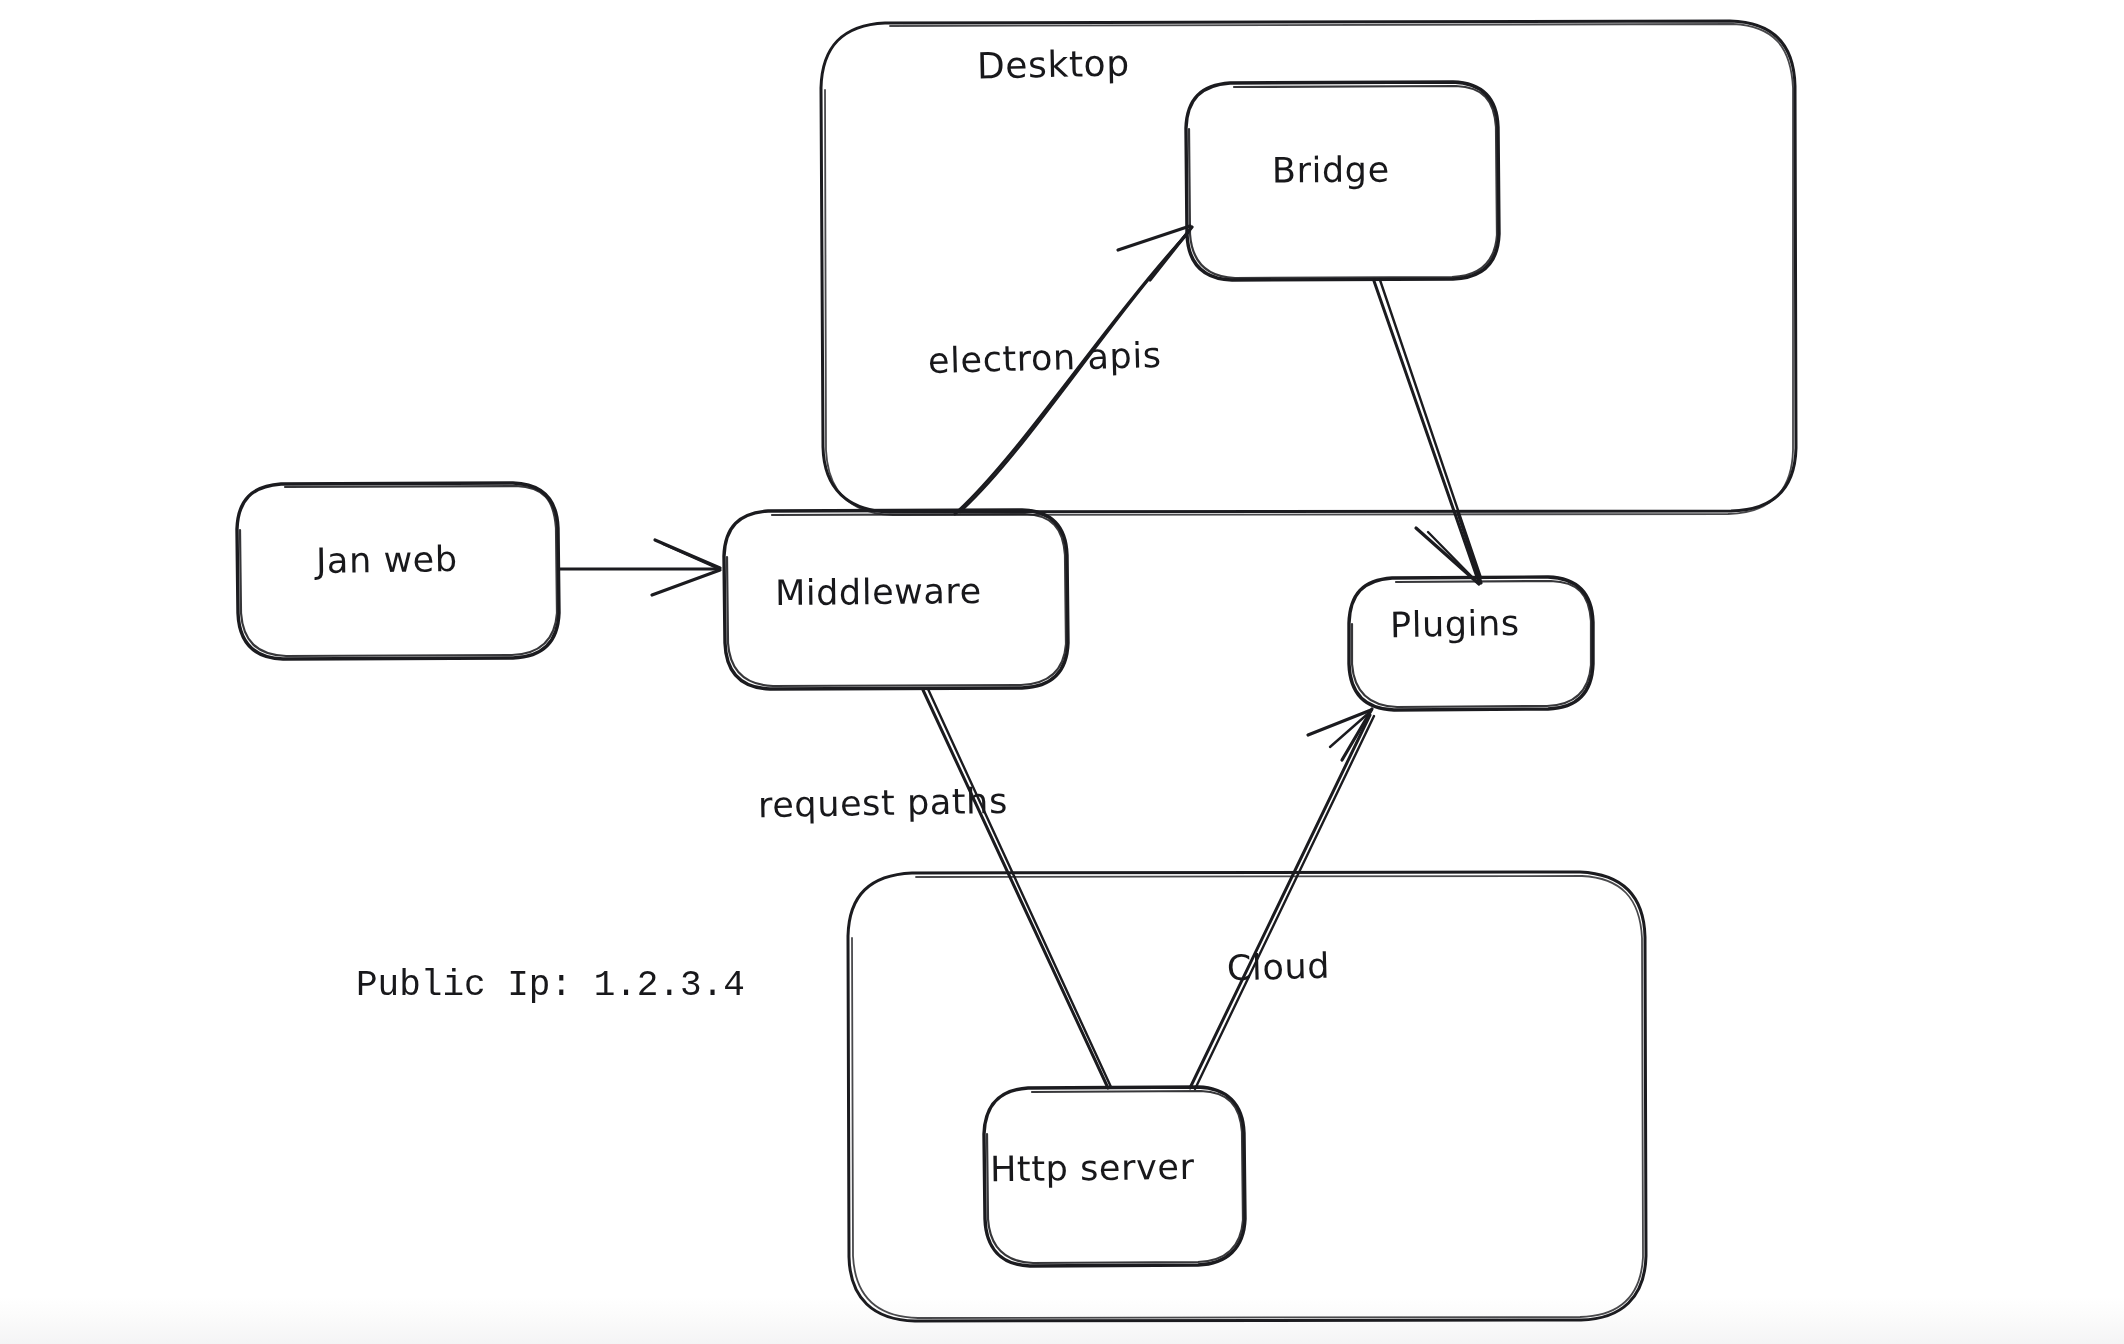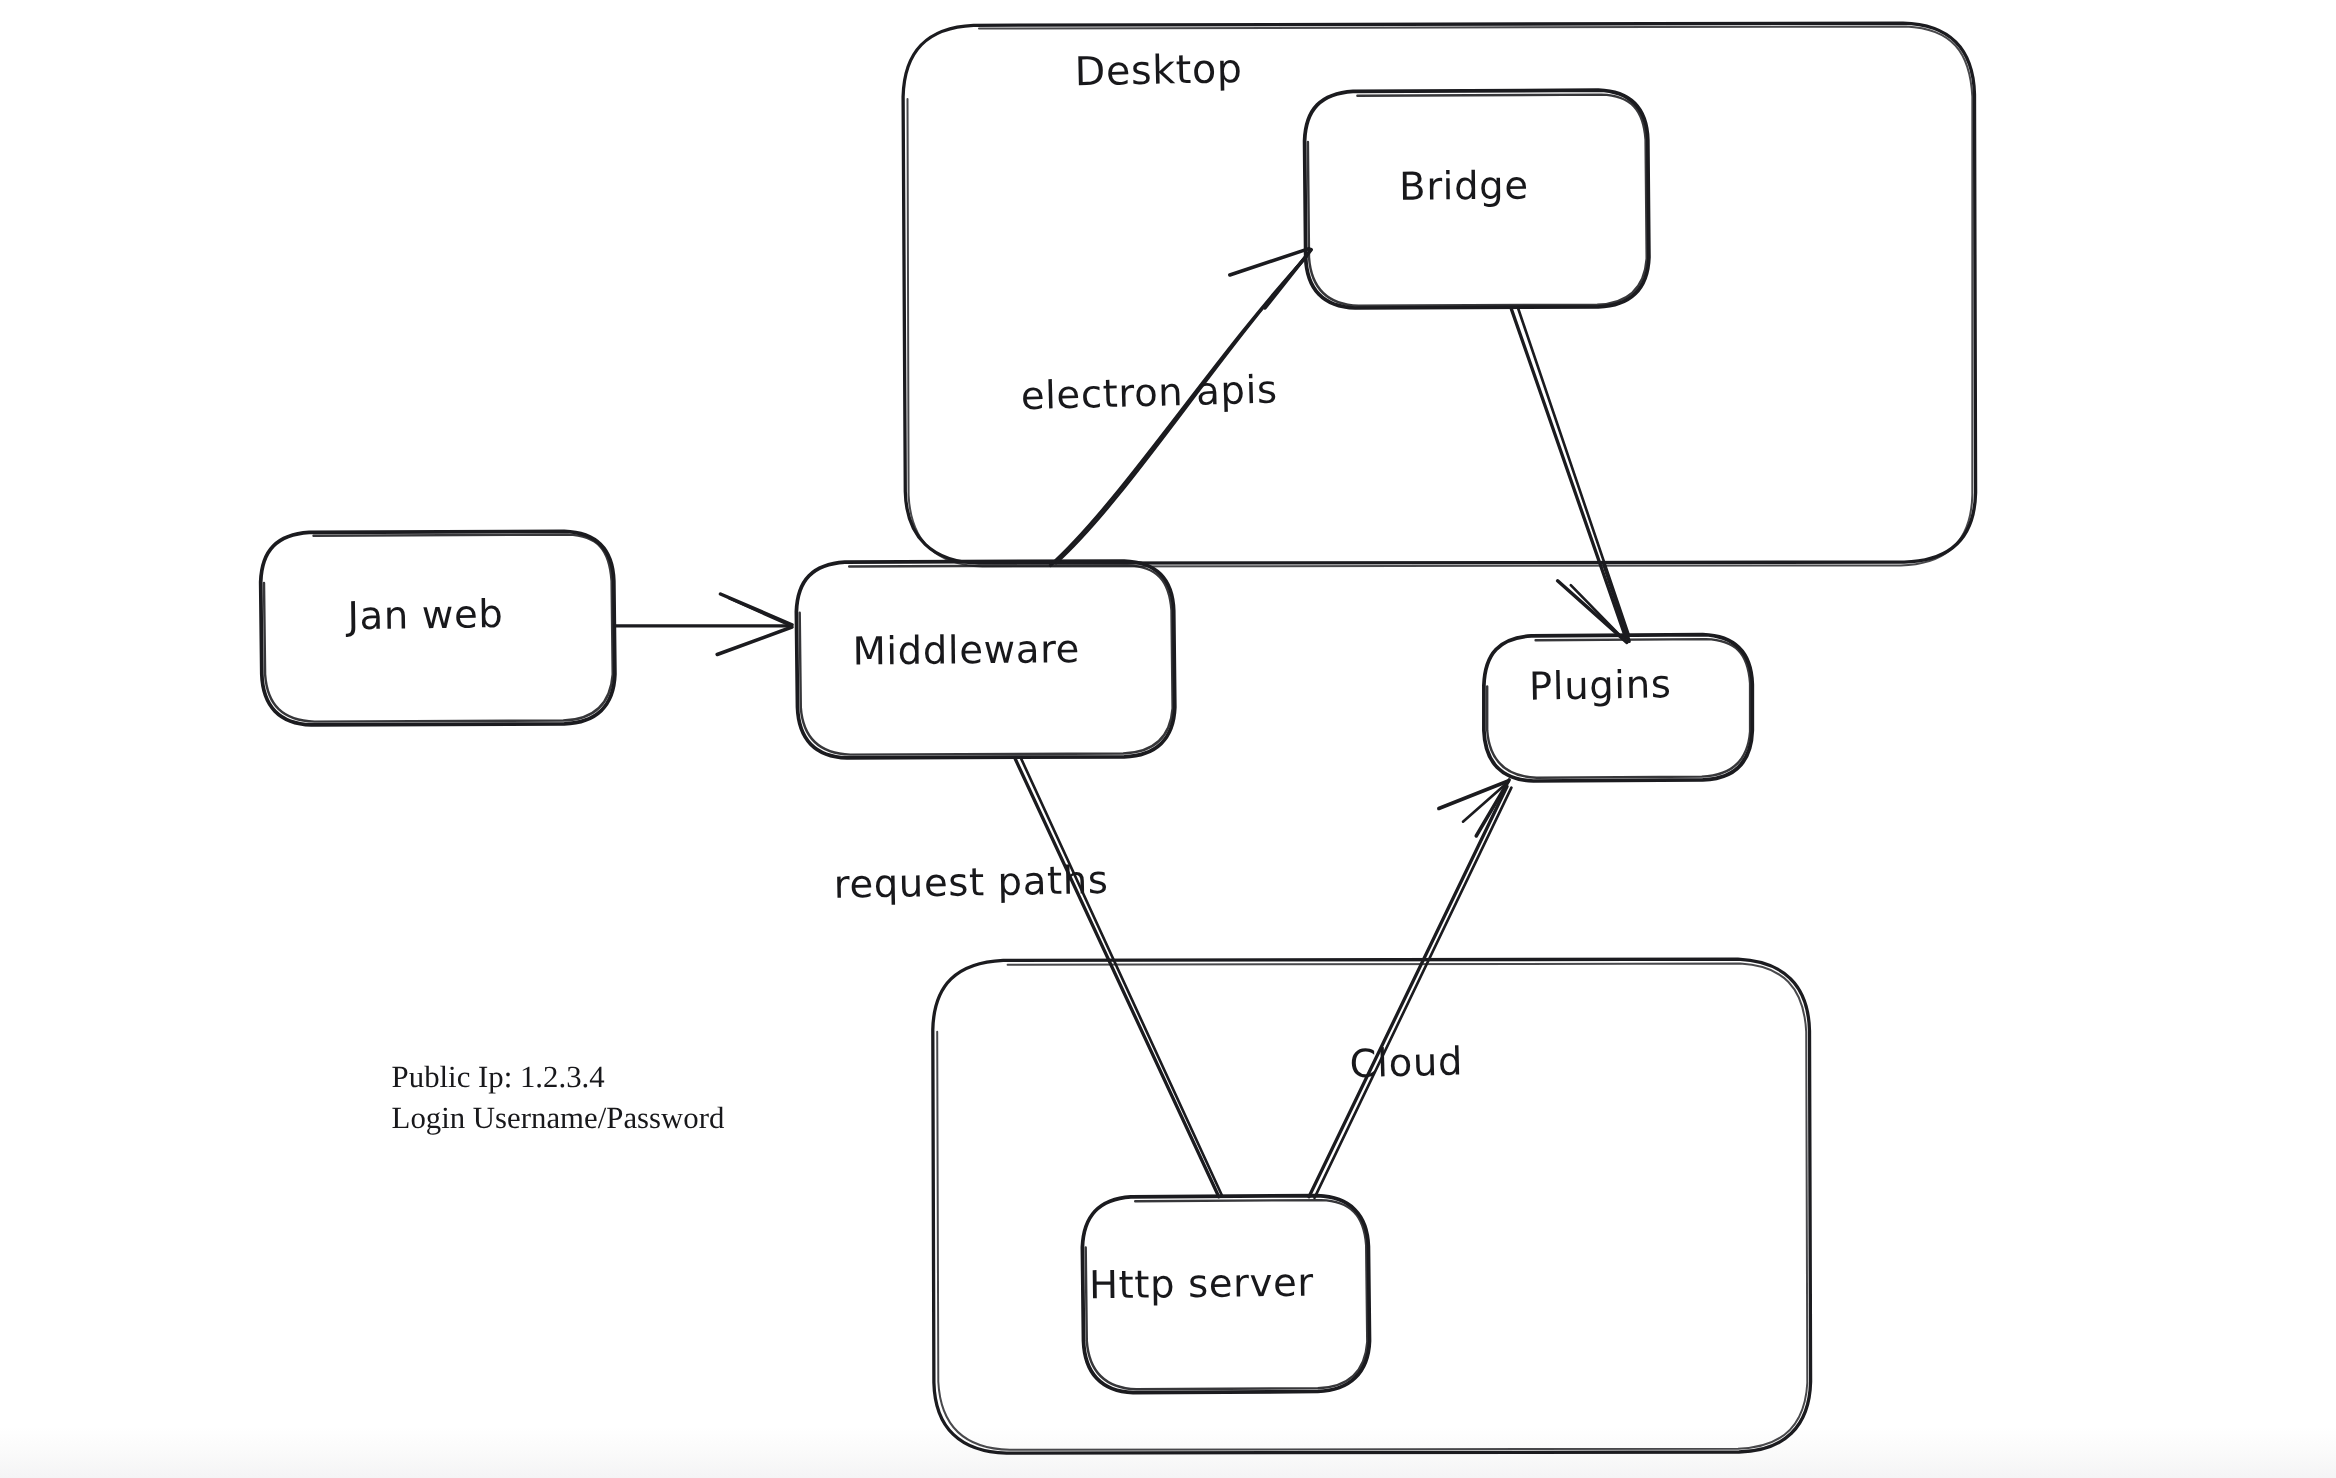--- a/index.html
+++ b/index.html
@@ -51,25 +51,26 @@
   }
   .group-label {
     font-size: 36px;
   }
   .edge-label {
     font-size: 35px;
   }
   .note-block {
     position: absolute;
     color: #18181b;
-    font-family: Liberation Serif, serif;
-    font-size: 28px;
+    font-family: Liberation Mono, monospace;
+    font-size: 36px;
     line-height: 1.32;
     white-space: nowrap;
     user-select: none;
+    text-align: right;
   }
   .note-line { display: block; }
 </style>
 </head>
 <body>
 
 <div id="canvas">
 
   <svg id="diagram-svg" viewBox="0 0 2124 1344">
 
@@ -278,16 +279,15 @@
   <div class="label node-label" style="left:990px; top:1148px; transform: rotate(-0.7deg);">Http server</div>
 
   <div class="label edge-label" style="left:928px; top:338px; transform: rotate(-1.5deg);">electron apis</div>
 
   <div class="label edge-label" style="left:758px; top:783px; transform: rotate(-1deg);">request paths</div>
 
   <div class="label edge-label" style="left:1227px; top:947px; transform: rotate(-1.5deg);">Cloud</div>
 
   <div class="note-block" style="left:356px; top:962px;">
     <span class="note-line">Public Ip: 1.2.3.4</span>
-    <span class="note-line">Login Username/Password</span>
   </div>
 
 </div>
 
 </body></html>

